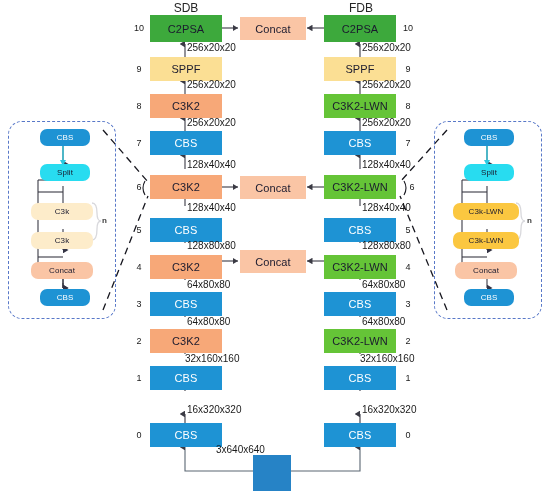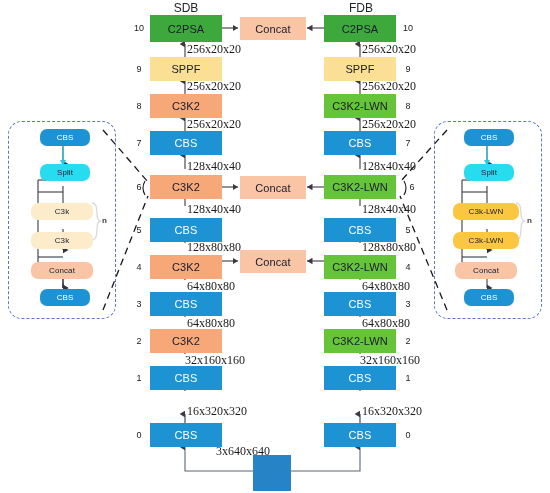--- a/index.html
+++ b/index.html
@@ -45,25 +45,24 @@
   .idx {
     position: absolute;
     font-size: 9px;
     color: #1a1a1a;
     z-index: 3;
     text-align: center;
     width: 14px;
   }
   .dimlbl {
     position: absolute;
-    font-size: 12px;
+    font-size: 10px;
     color: #1a1a1a;
     z-index: 4;
     white-space: nowrap;
-    font-family: Liberation Serif, serif;
   }
   .nlabel {
     position: absolute;
     font-size: 8px;
     font-weight: bold;
     color: #3a3a3a;
     z-index: 4;
   }
   .panel {
     position: absolute;

